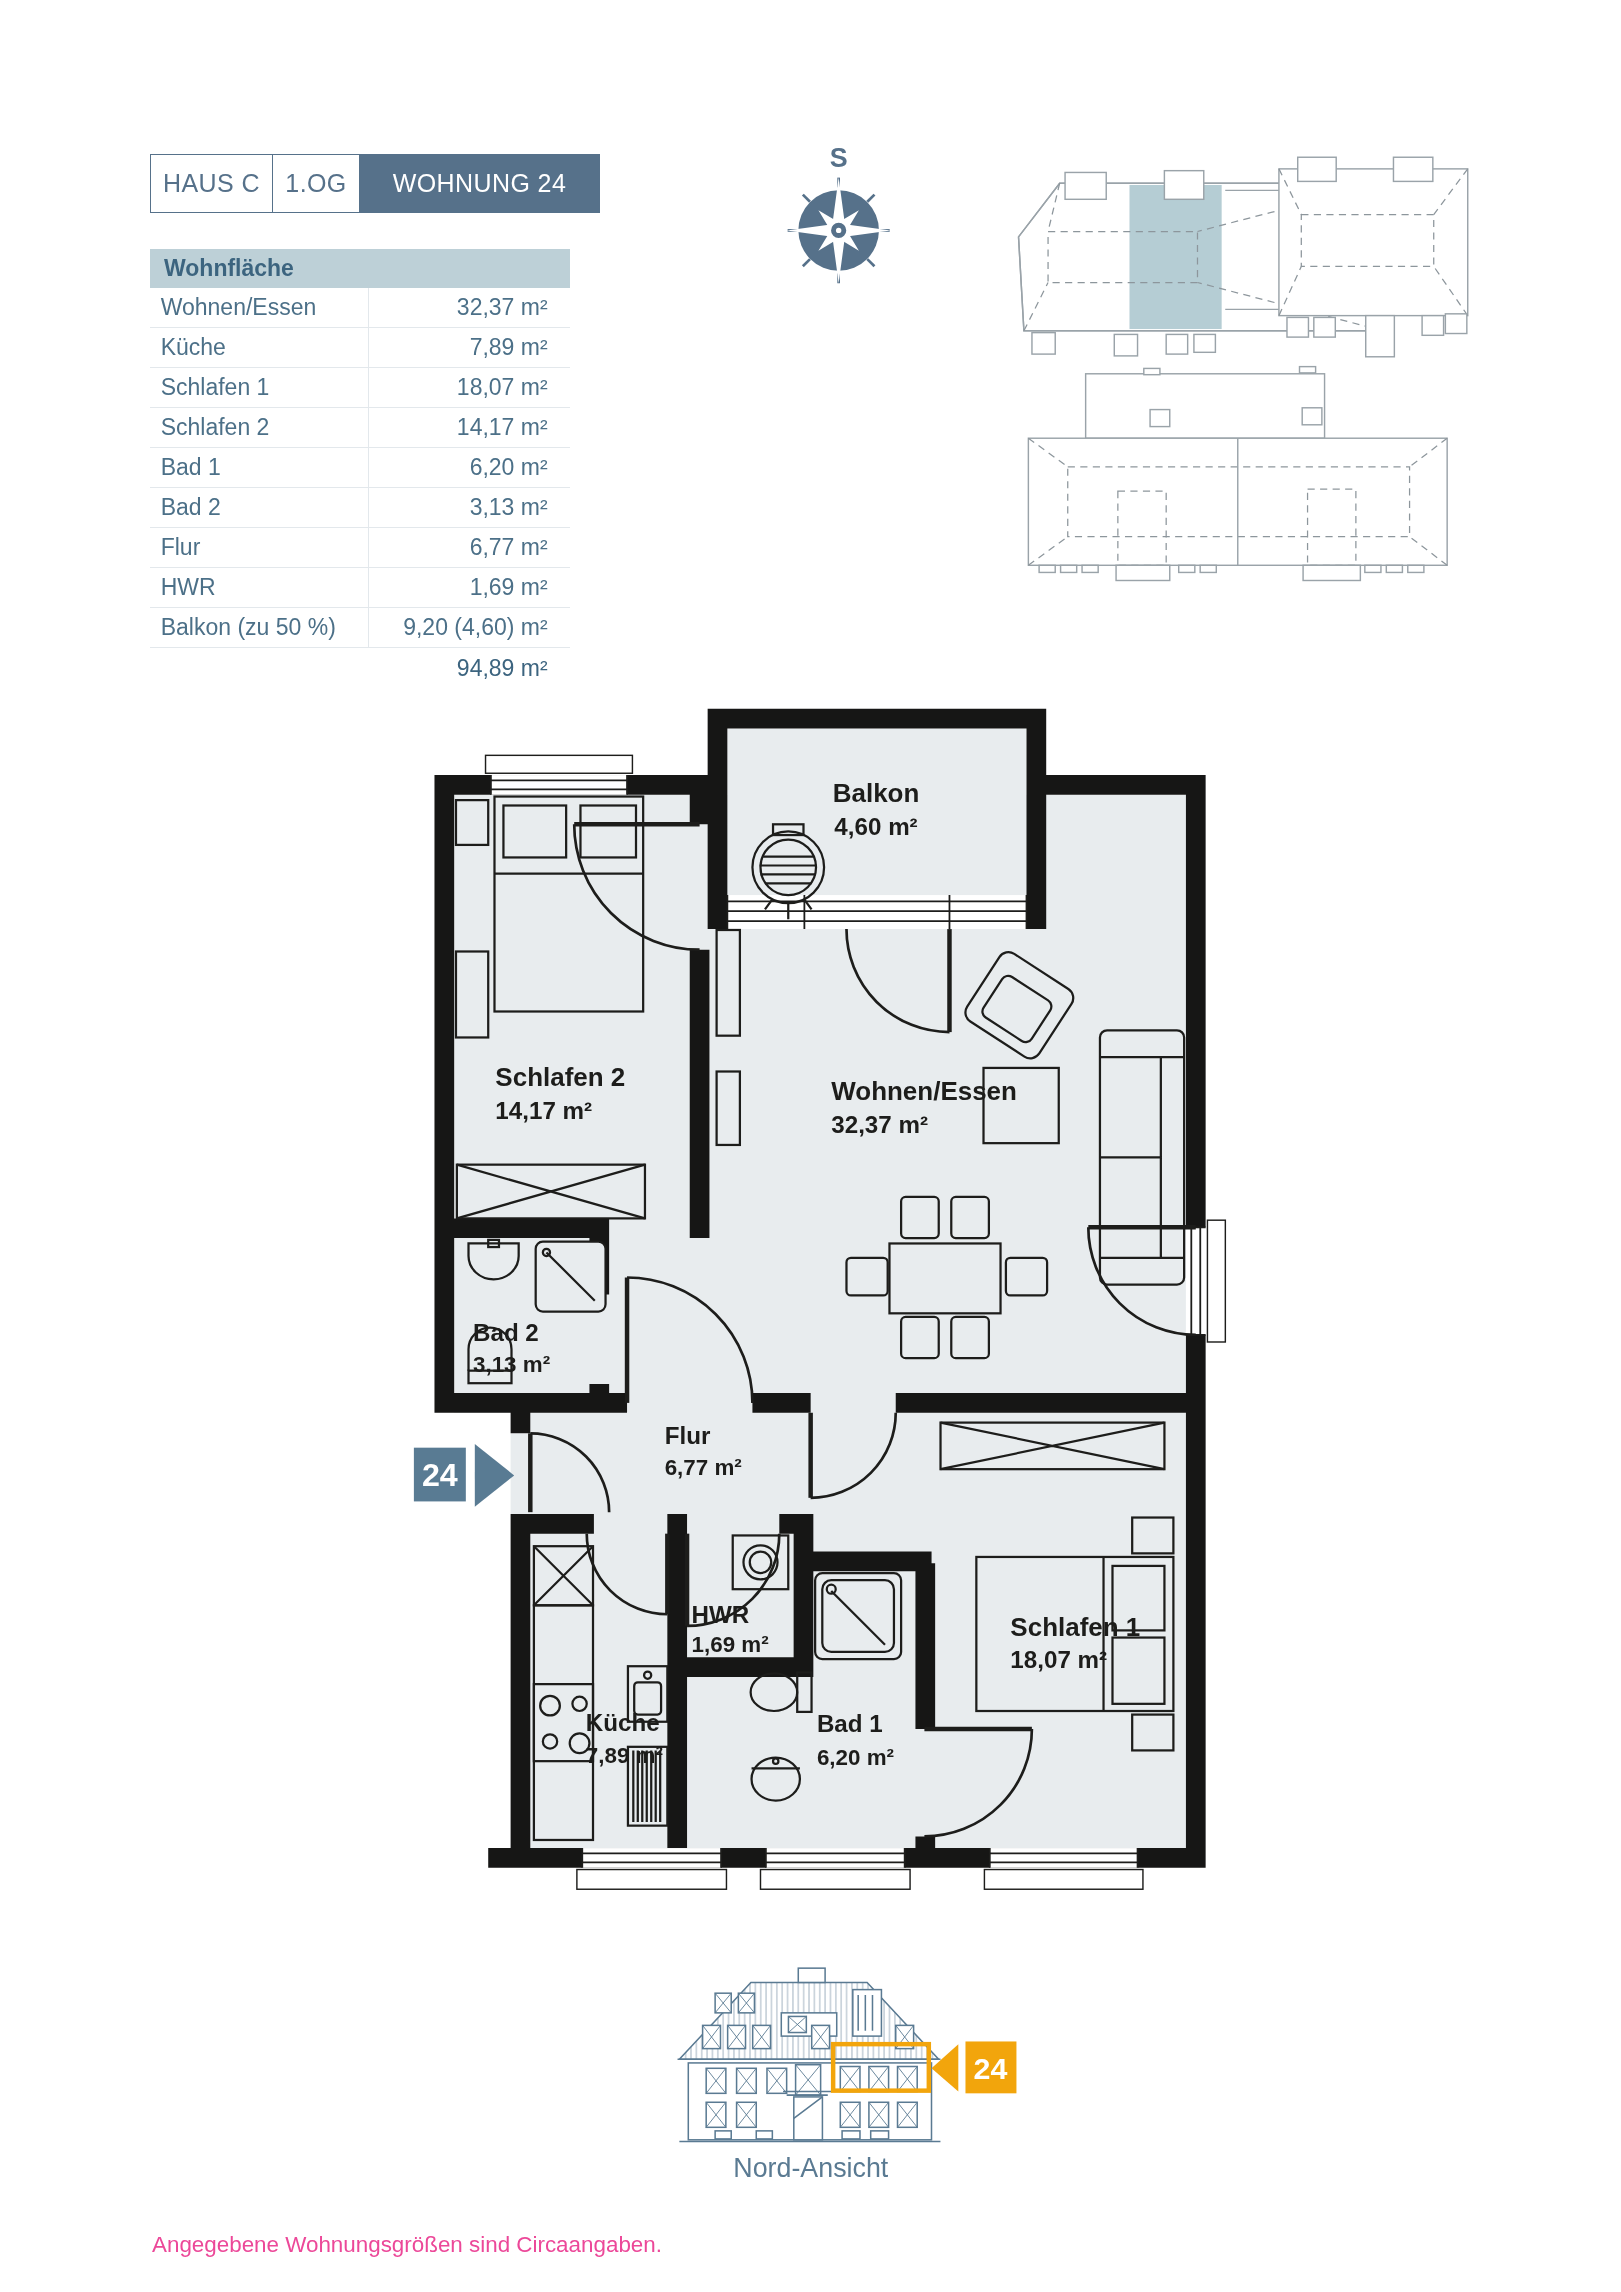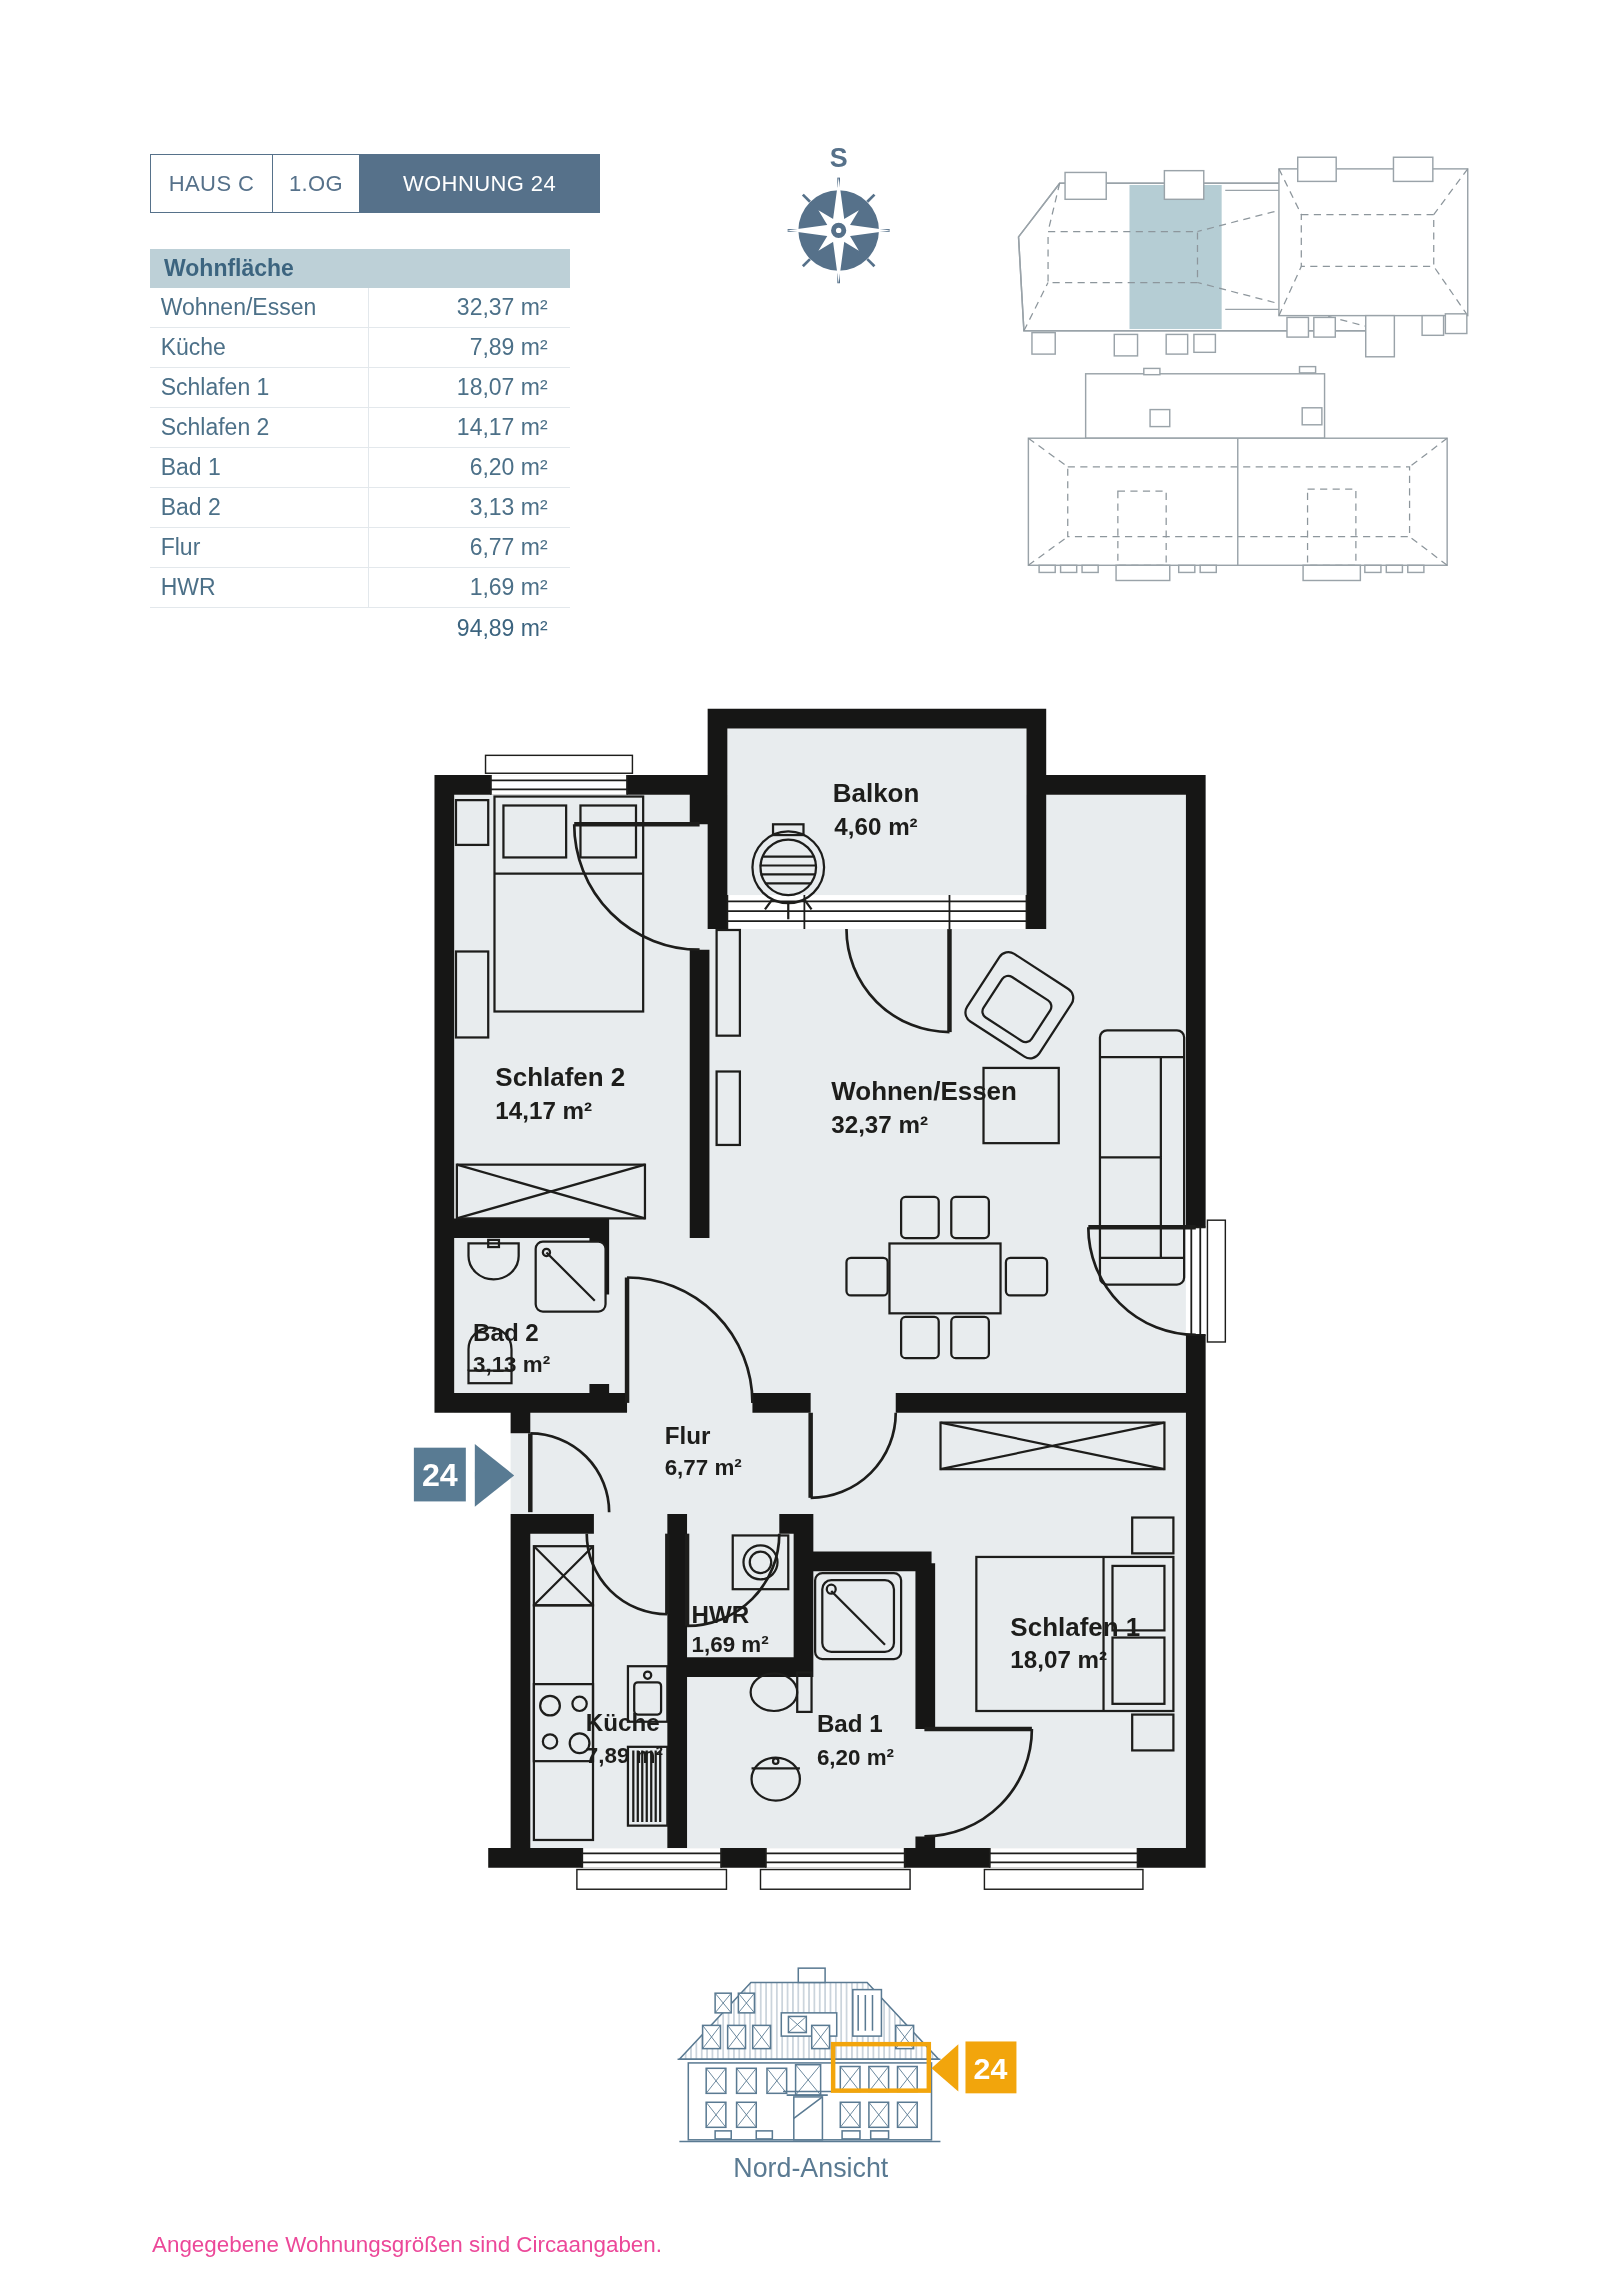--- a/index.html
+++ b/index.html
@@ -2,21 +2,21 @@
 <html style="font-size:14.3px"><head>
 <meta charset="utf-8">
 <style>
   html,body{margin:0;padding:0;}
   body{width:1621px;height:2293px;position:relative;background:#ffffff;
        font-family:"Liberation Sans",sans-serif;overflow:hidden;}
 
   
   .hdr{position:absolute;left:150px;top:154px;display:flex;height:59px;}
   .hdr .cell{border:1.8px solid #56718a;box-sizing:border-box;display:flex;align-items:center;
-             justify-content:center;font-size:22px;letter-spacing:0.4px;color:#56718a;background:#fff;}
+             justify-content:center;font-size:25px;letter-spacing:0.4px;color:#56718a;background:#fff;}
   .hdr .cell+.cell{border-left:none;}
   .hdr .c1{width:123px;} .hdr .c2{width:87px;} .hdr .c3{width:240px;}
   .hdr .active{background:#56718a;color:#ffffff;}
 
   
   .tbl{position:absolute;left:150px;top:249px;width:420px;font-size:23px;color:#4c7088;}
   .tbl .thead{background:#bdd0d7;color:#3c647f;font-weight:bold;height:39px;line-height:39px;
               padding-left:14px;}
   .trow{height:40px;display:flex;align-items:center;border-bottom:0.9px solid #e3e8ec;box-sizing:border-box;}
   .trow .lbl{width:219px;border-right:0.9px solid #e3e8ec;height:100%;display:flex;align-items:center;
@@ -95,20 +95,24 @@
         <div class="lbl">Bad 2</div>
         <div class="val">3,13 m²</div>
       </div>
       <div class="trow">
         <div class="lbl">Flur</div>
         <div class="val">6,77 m²</div>
       </div>
       <div class="trow">
         <div class="lbl">HWR</div>
         <div class="val">1,69 m²</div>
+      </div>
+      <div class="trow">
+        <div class="lbl">Balkon (zu 50 %)</div>
+        <div class="val">9,20 (4,60) m²</div>
       </div>
     </div>
   <div class="trow total">
     <div class="lbl"></div>
     <div class="val">94,89 m²</div>
   </div>
 </div>
 
 <svg style="left:784px;top:140px" width="112" height="154" viewBox="0 0 125 172">
   <text x="61" y="30" text-anchor="middle" font-size="30" font-weight="bold" fill="#56718a">S</text>

